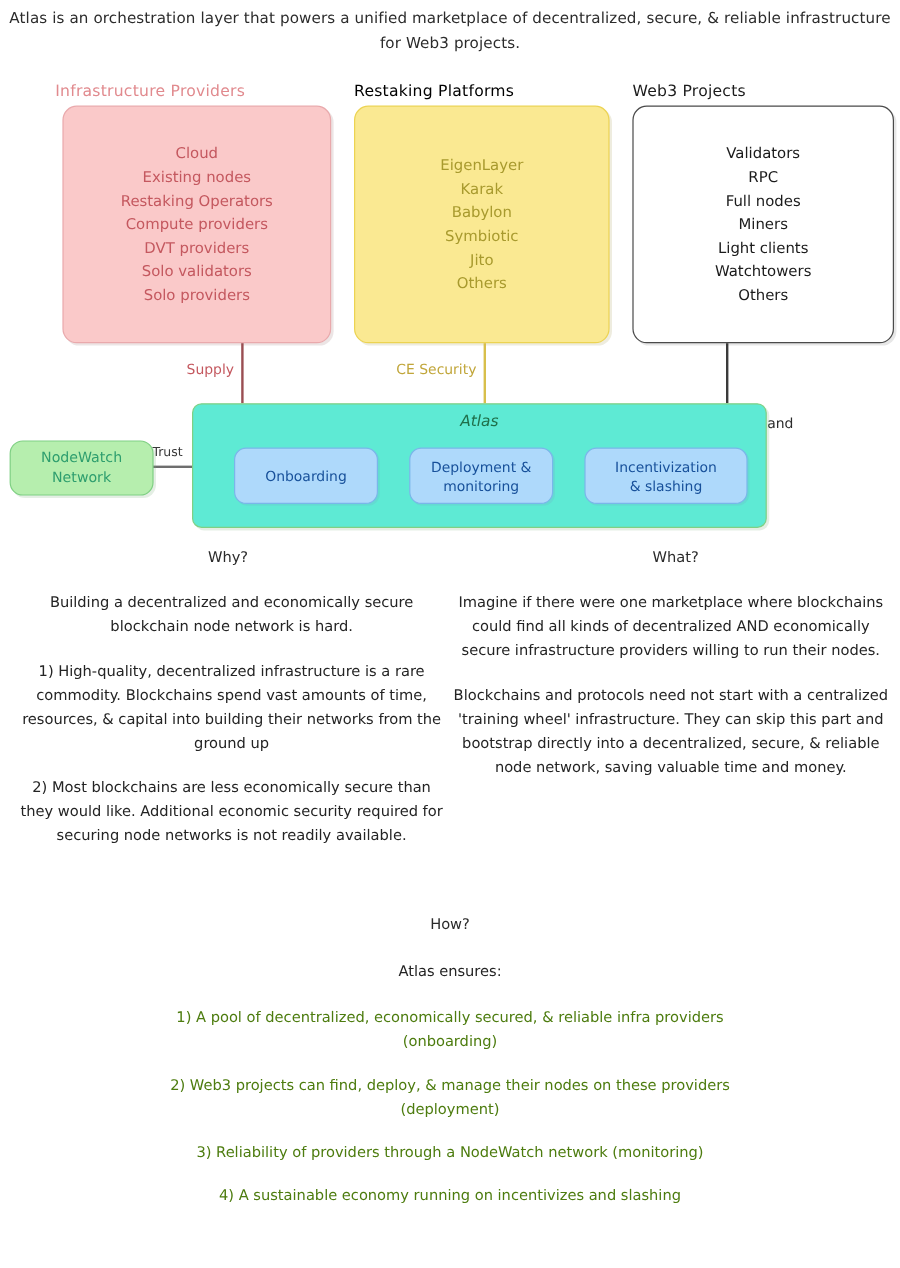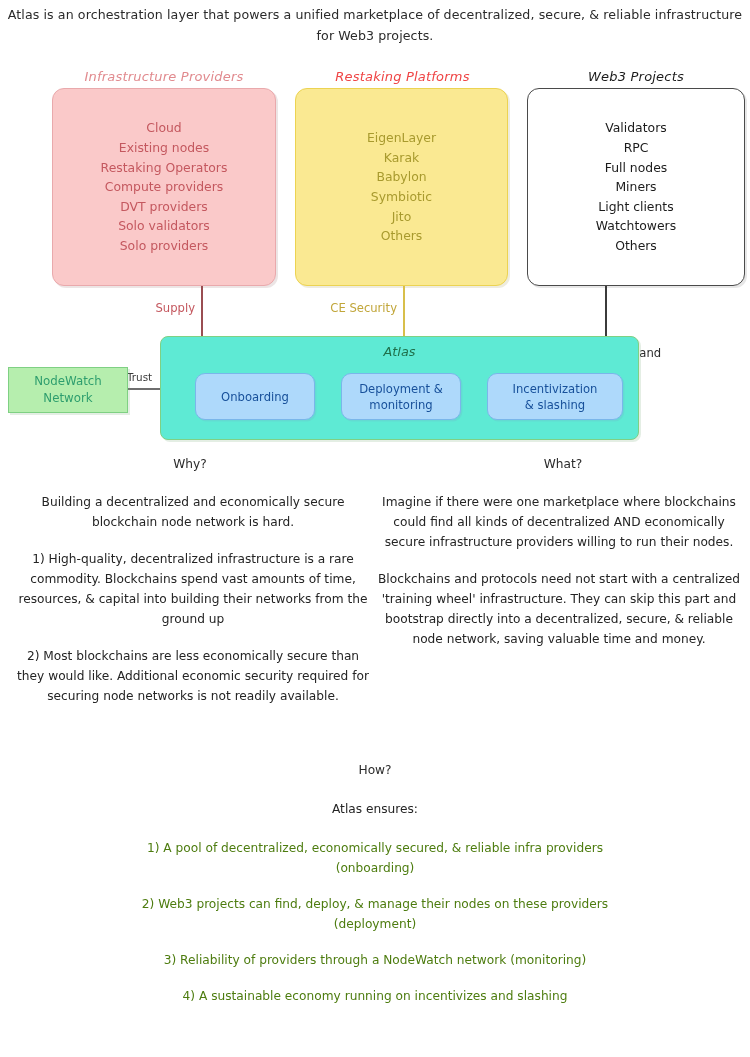--- a/index.html
+++ b/index.html
@@ -20,27 +20,25 @@
     text-align:center;
     font-size:12.6px;
     line-height:21px;
     color:#2b2b2b;
     letter-spacing:.1px;
   }
 
   
   .col-title{
     font-size:13px;
-    text-align:center;
     letter-spacing:.2px;
     white-space:nowrap;
-    font-style:italic;
   }
   #title-infra{left:46px;top:69px;width:236px;color:#e18a8e;}
-  #title-restake{left:295px;top:69px;width:215px;color:#ef4444;}
+  #title-restake{left:295px;top:69px;width:215px;color:#000000;}
   #title-web3{left:527px;top:69px;width:218px;color:#1b1b1b;}
 
   
   .topbox{
     border-radius:12px;
     box-sizing:border-box;
     display:flex;
     align-items:center;
     justify-content:center;
     text-align:center;
@@ -75,21 +73,21 @@
   #lbl-supply{left:147px;top:301px;color:#c4585f;text-align:right;width:48px;}
   #lbl-cesec{left:311px;top:301px;color:#c1a63a;text-align:right;width:86px;}
   #lbl-demand{left:612px;top:302px;color:#2b2b2b;margin-top:44px;}
 
   #line-trust{left:125px;top:388px;width:36px;height:1.6px;background:#6e6e6e;}
   #lbl-trust{left:127px;top:371px;font-size:10.4px;color:#3a3a3a;}
 
   
   #box-nodewatch{
     left:8px;top:367px;width:118px;height:44px;
-    background:#b6eeae;border:1.4px solid #7fd083;border-radius:0;
+    background:#b6eeae;border:1.4px solid #7fd083;border-radius:11px;
     color:#2e9e6e;font-size:11.8px;line-height:17.5px;
     display:flex;align-items:center;justify-content:center;text-align:center;
     box-shadow:2px 2px 0 rgba(120,170,120,.2);
   }
 
   
   #box-atlas{
     left:160px;top:336px;width:477px;height:102px;
     background:#5eead4;border:1.4px solid #7fd083;border-radius:8px;
     box-shadow:2px 2px 0 rgba(120,170,120,.2);

